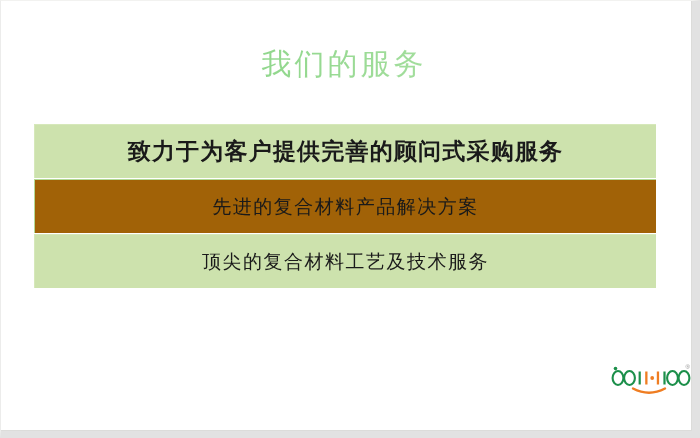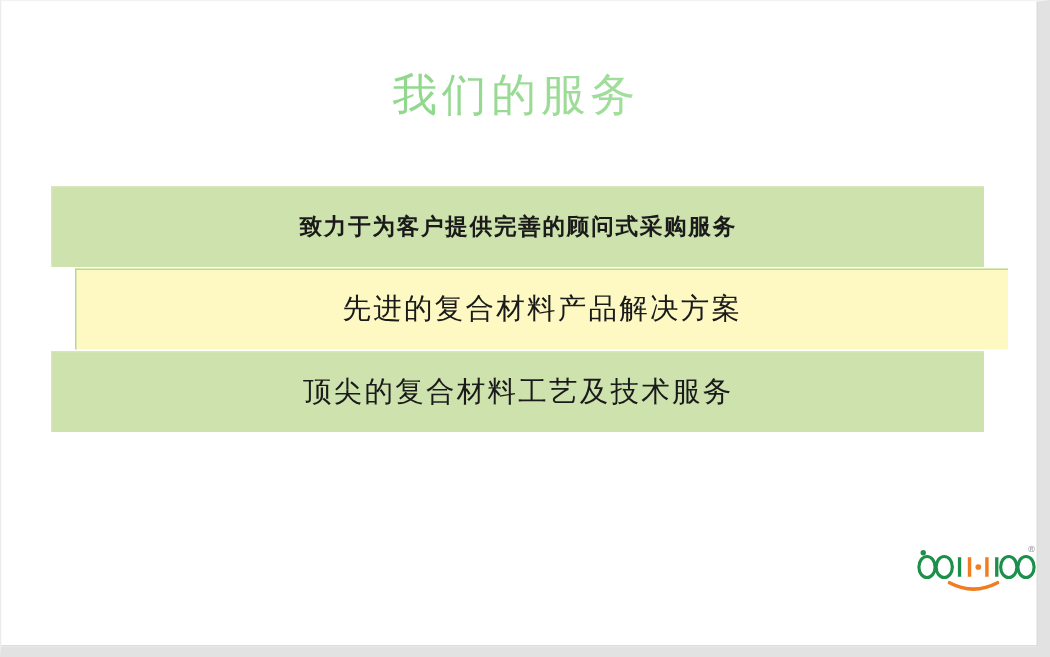--- a/index.html
+++ b/index.html
@@ -74,36 +74,35 @@
     display: flex;
     align-items: center;
     justify-content: center;
   }
   .bar.light {
     background: #cde2ad;
     border-top: 1px solid #d6e8ba;
     border-left: 1px solid #d6e8ba;
   }
   .bar.medium {
-    background: #fef9c3;
+    background: #a16207;
     border-top: 1px solid #b4da95;
     border-left: 1px solid #b4da95;
-    margin-left: 16px;
   }
   .bar-text {
     font-family: "Liberation Serif", "DejaVu Serif", serif;
     font-size: 19px;
     line-height: 24px;
     letter-spacing: 1.5px;
     color: #1a1a1a;
     white-space: nowrap;
   }
   .bar.b0 .bar-text {
     font-weight: 700;
-    font-size: 15px;
+    font-size: 23px;
     letter-spacing: 1.2px;
   }
   .bar.b1 .bar-text { font-weight: 400; }
   .bar.b2 .bar-text { font-weight: 400; }
   .bar.b3 .bar-text { font-weight: 400; }
 
   
   .logo {
     position: absolute;
     left: 606px;

